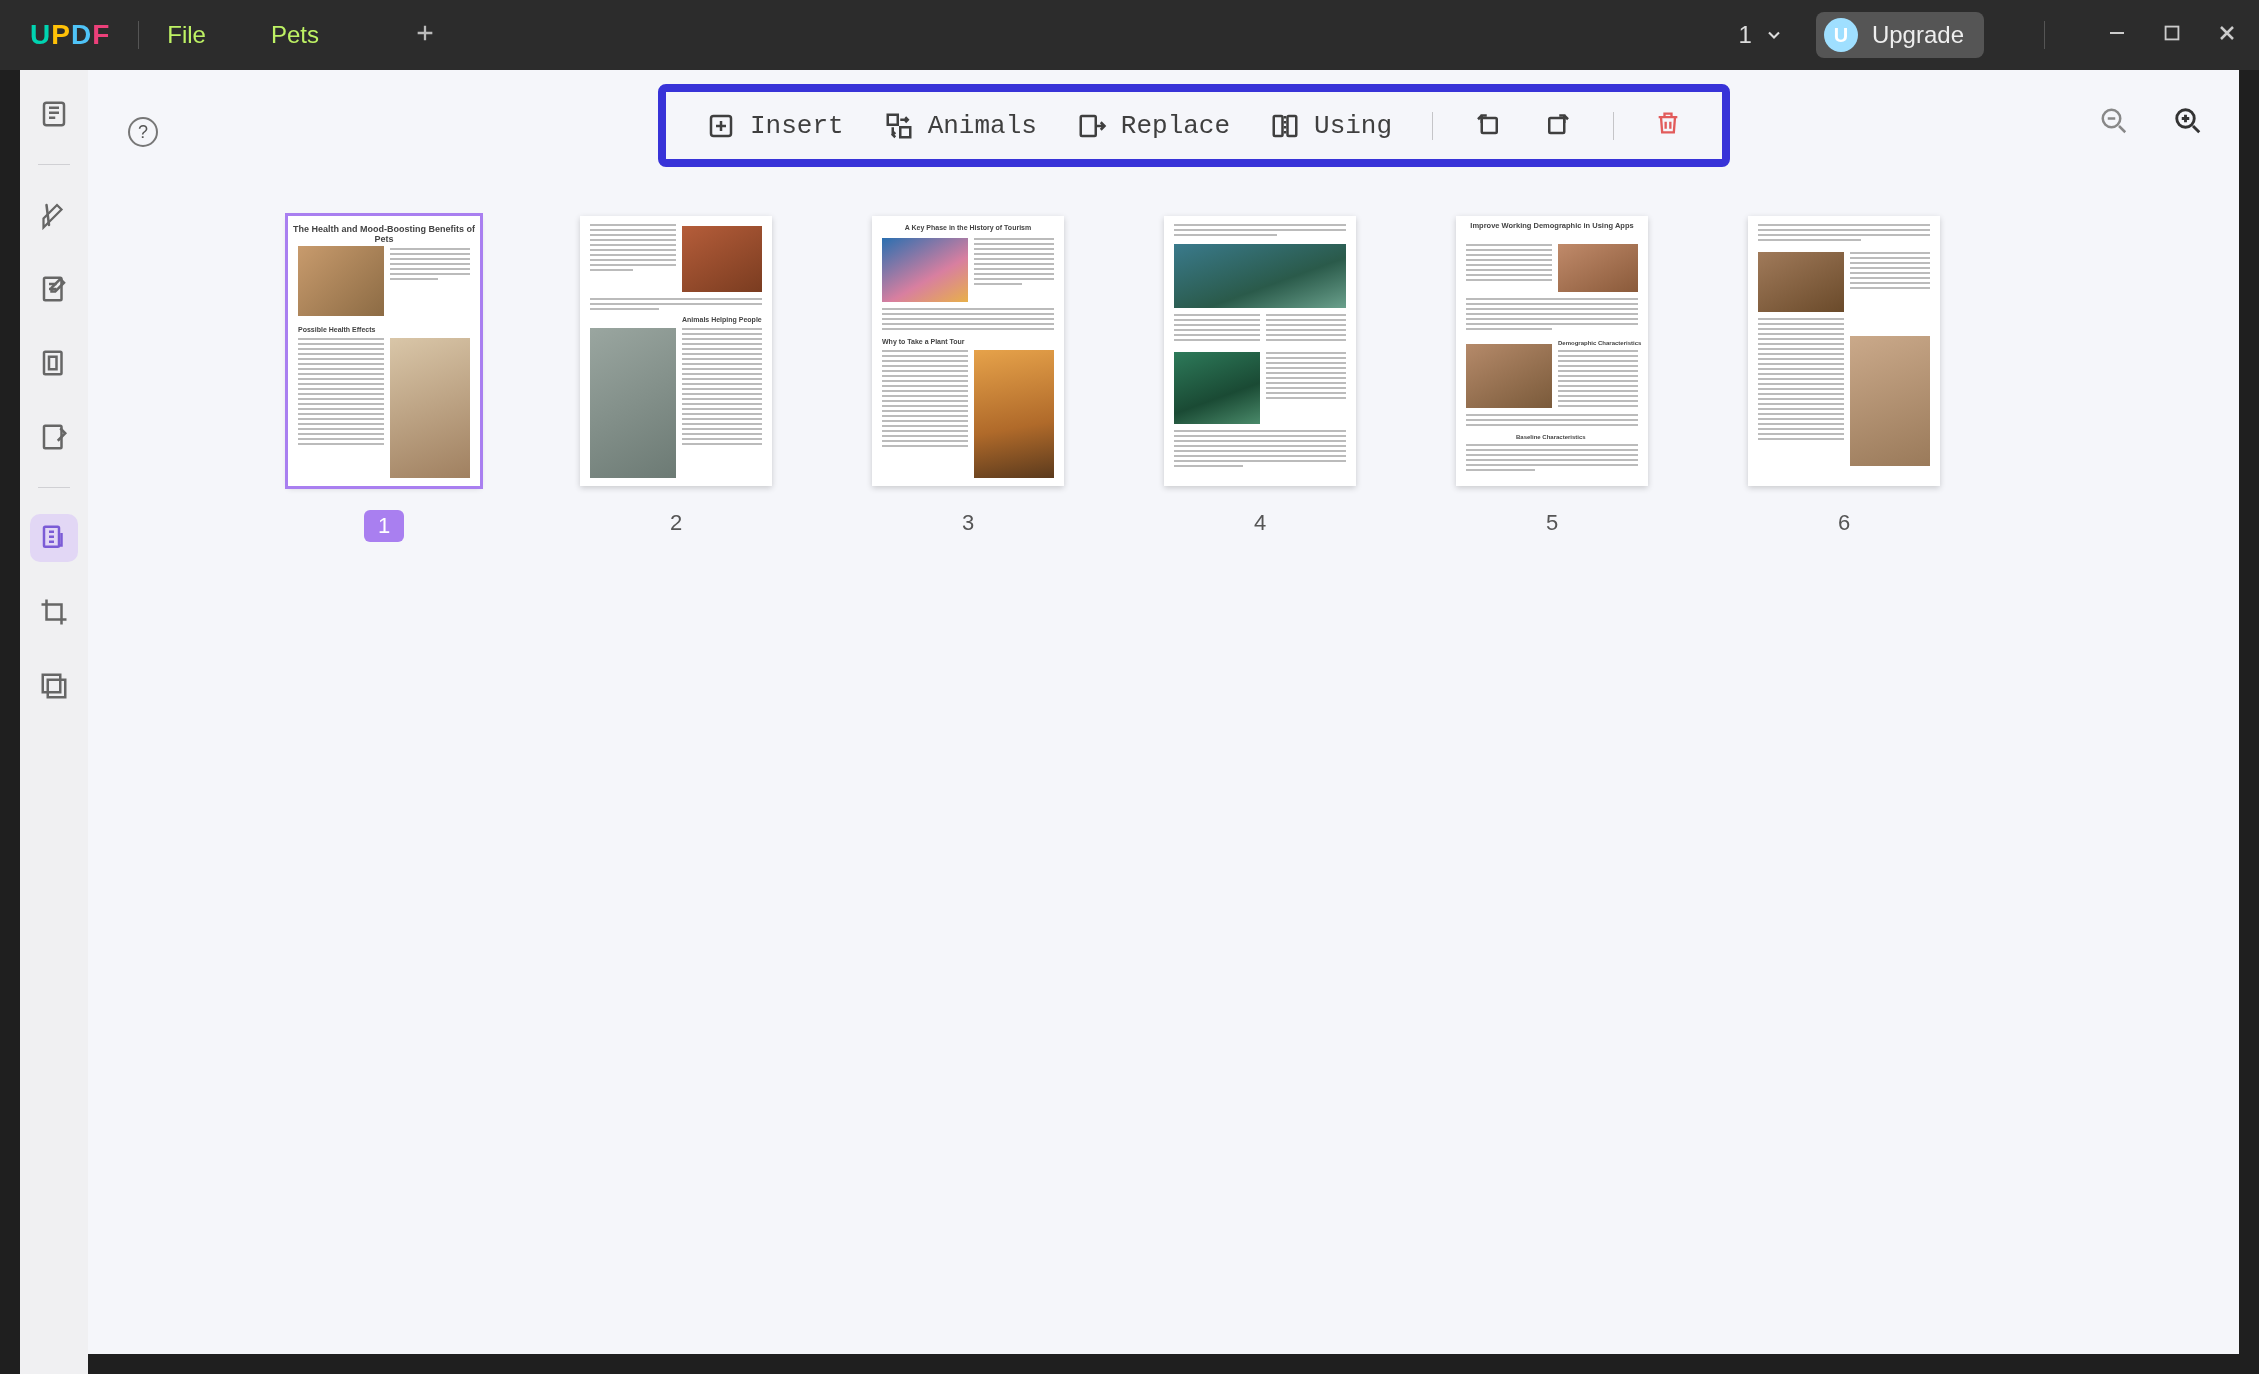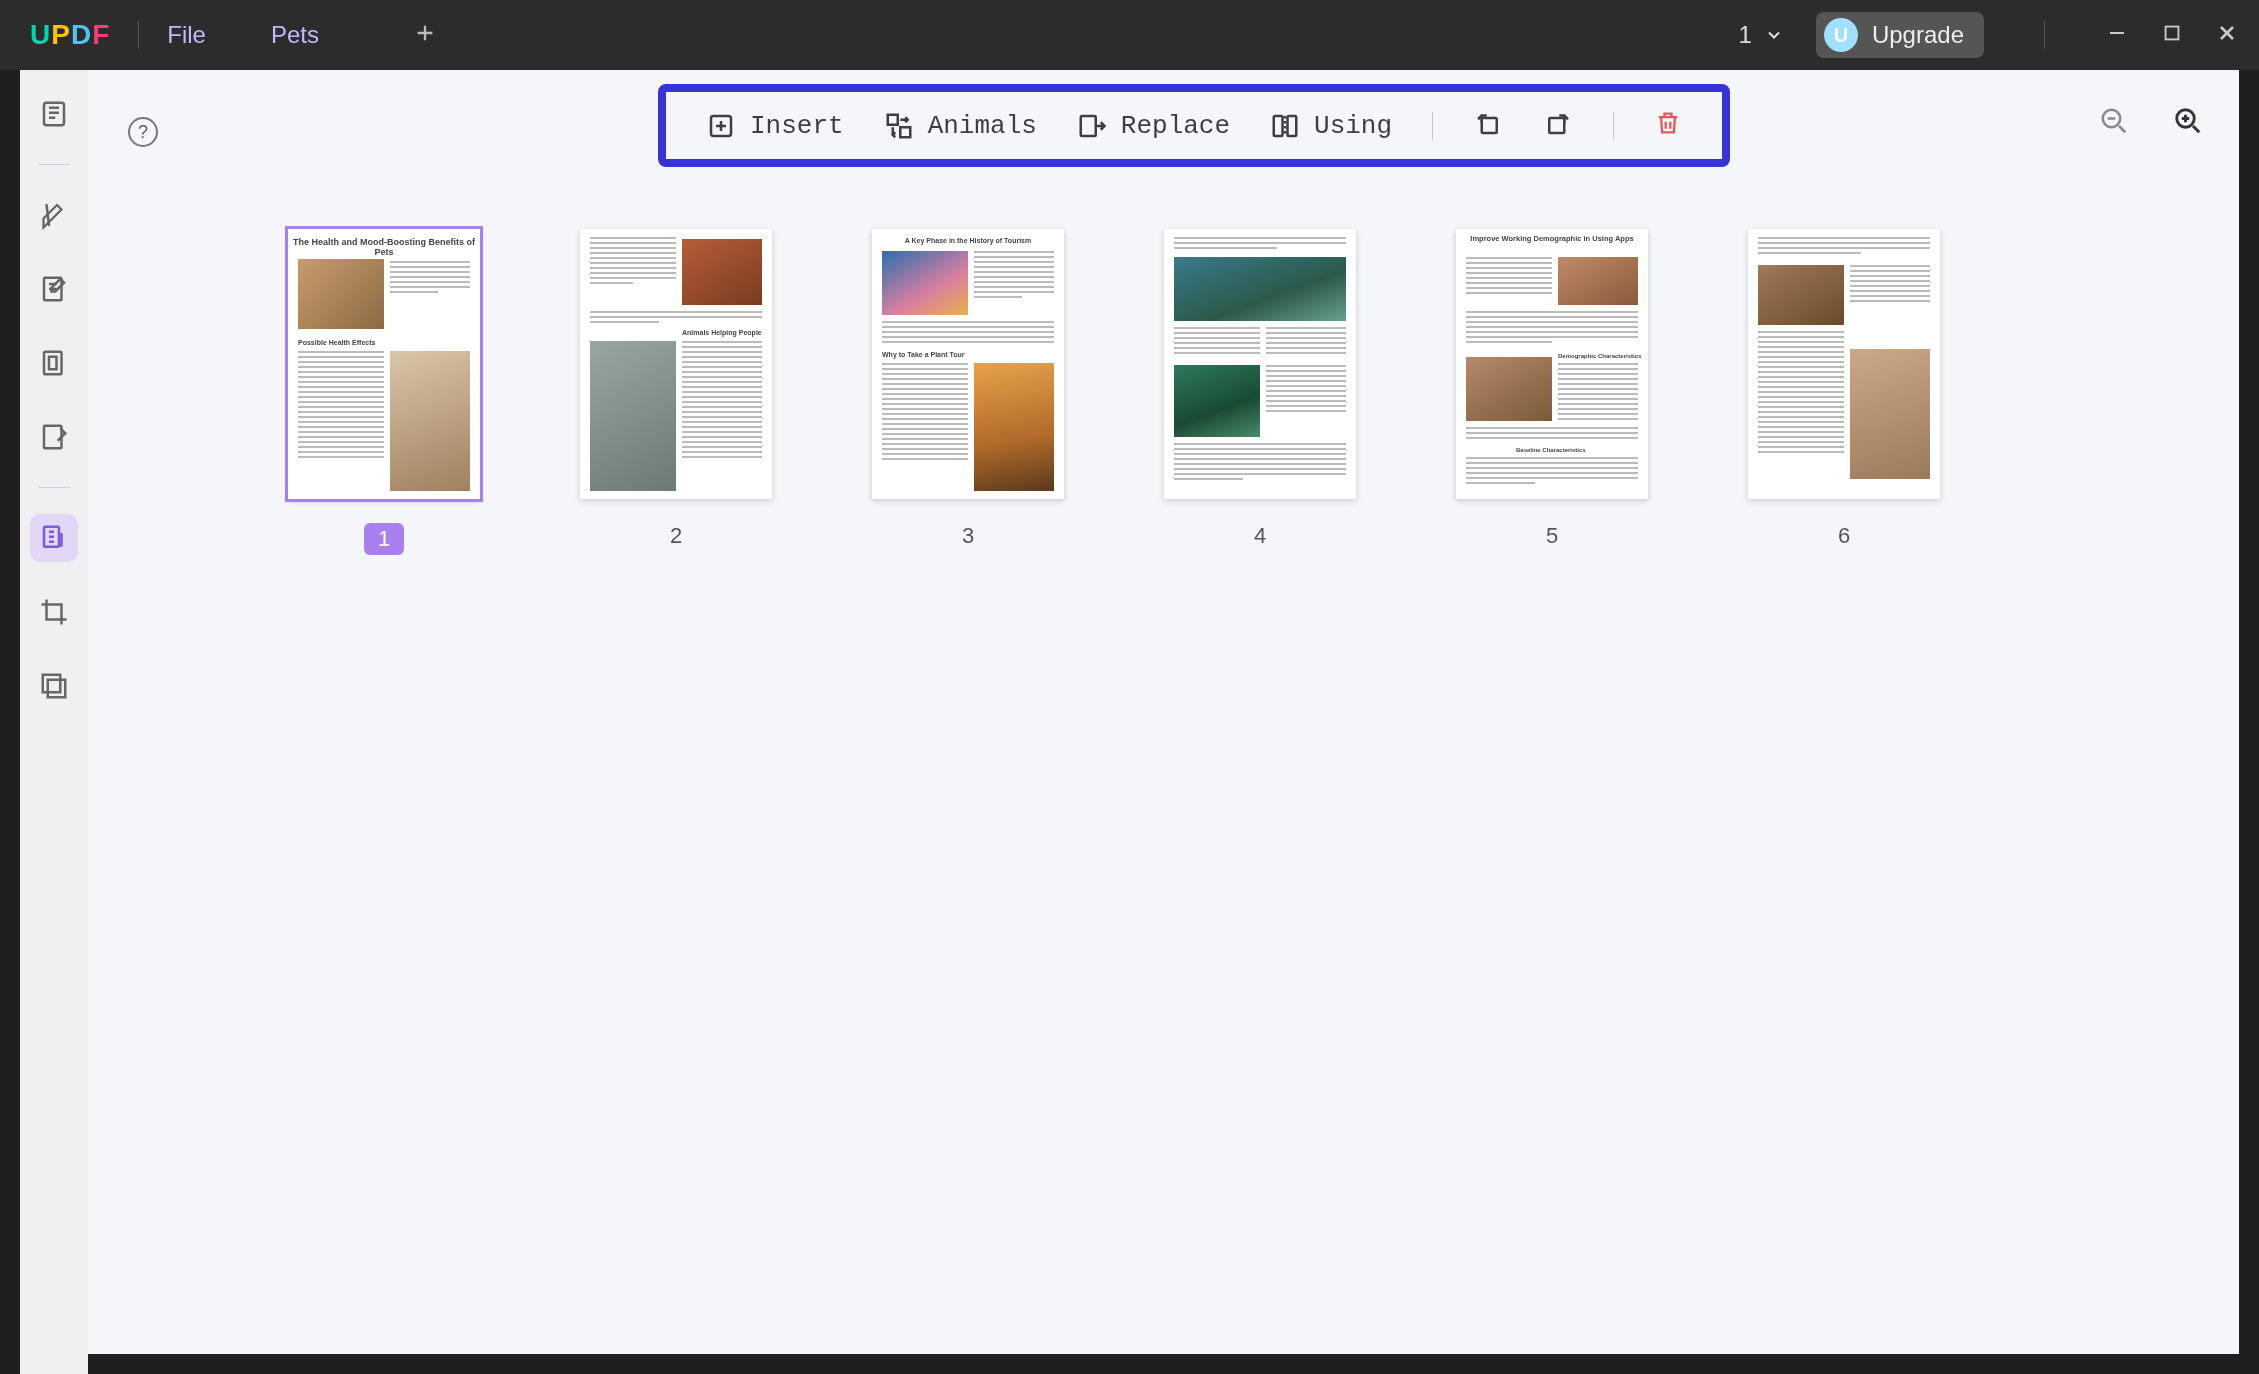--- a/index.html
+++ b/index.html
@@ -20,21 +20,21 @@
     background: #2c2c2c;
     color: #ddd;
     padding: 0 20px 0 30px;
   }
   .logo { font-size: 28px; font-weight: 700; letter-spacing: 1px; }
   .logo .u  { color: #00d4b1; }
   .logo .p  { color: #ffc107; }
   .logo .d  { color: #4fc3f7; }
   .logo .f  { color: #ec407a; }
   .v-sep { width: 1px; height: 28px; background: #555; margin: 0 28px; }
-  .menu-label { font-size: 24px; color: #c4b5fd; cursor: pointer; }
+  .menu-label { font-size: 24px; color: #bef264; cursor: pointer; }
   .menu-group { display: flex; align-items: center; }
   .menu-group .menu-label { margin-right: 65px; }
 
   .doc-tab {
     display: flex;
     align-items: center;
     background: #3f3f3f;
     height: 64px;
     padding: 0 28px;
     border-radius: 10px 10px 0 0;
@@ -125,21 +125,21 @@
 
   .zoom-group { position: absolute; right: 36px; top: 36px; display: flex; gap: 44px; color: #888; }
   .zoom-group .zi { color: #333; }
 
   
   .grid {
     display: flex;
     gap: 100px;
     padding: 26px 200px 0 200px;
   }
-  .page-cell { display: flex; flex-direction: column; align-items: center; gap: 24px; margin-top: 13px; }
+  .page-cell { display: flex; flex-direction: column; align-items: center; gap: 24px; }
   .page-thumb {
     width: 192px; height: 270px;
     background: #fff;
     box-shadow: 0 2px 6px rgba(0,0,0,.18);
     position: relative;
     overflow: hidden;
     cursor: pointer;
   }
   .page-thumb.selected { outline: 3px solid #a97ff0; }
   .page-num { font-size: 22px; color: #555; }

